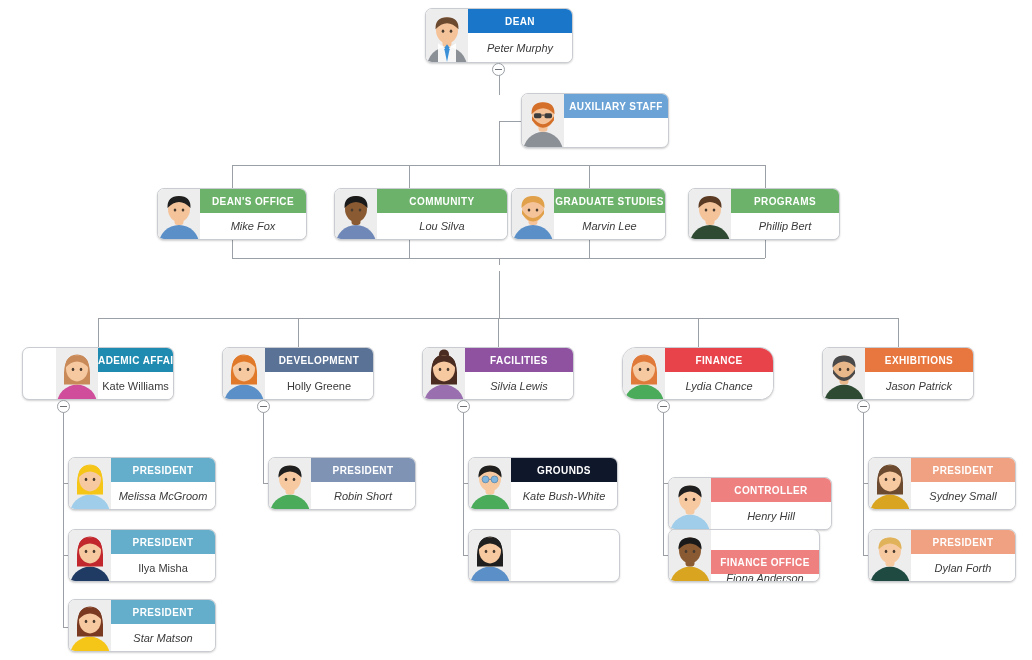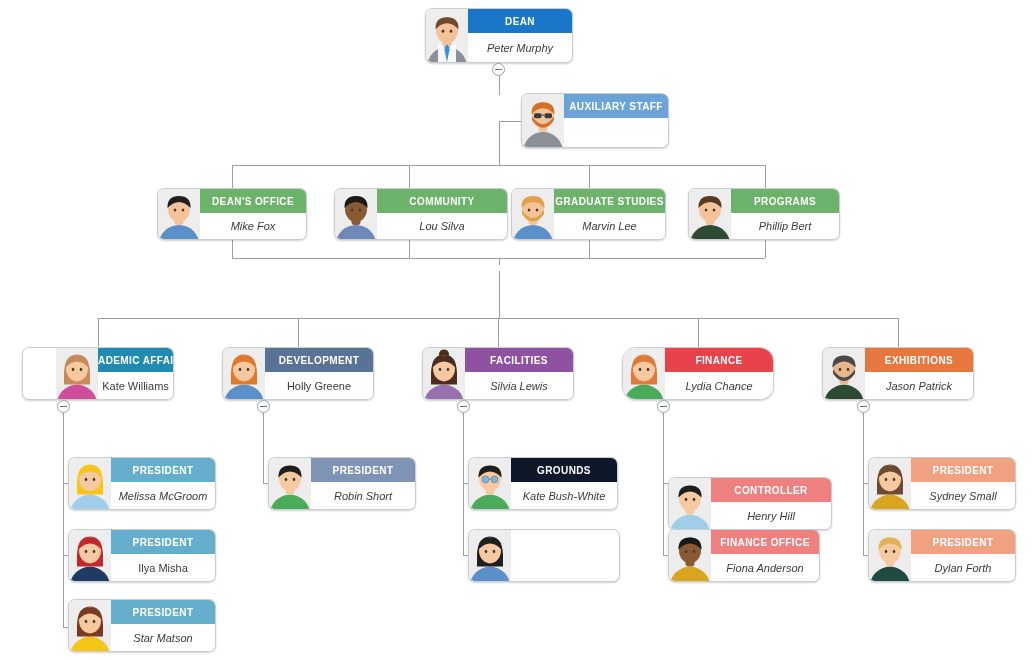--- a/index.html
+++ b/index.html
@@ -454,21 +454,21 @@
             <rect x="0" y="0" width="42" height="51" fill="#ededed"></rect>
             <ellipse cx="21" cy="57" rx="20.16" ry="20.400000000000002" fill="#d9a520"></ellipse>
             <rect x="16.5" y="25.400000000000002" width="9" height="11.22" fill="#8a5a33" rx="3"></rect>
             <ellipse cx="21" cy="20.400000000000002" rx="11" ry="12.979999999999999" fill="#8a5a33"></ellipse>
             <path d="M 9.5 19.400000000000002 Q 9 7.400000000000002 21 7.400000000000002 Q 33 7.400000000000002 32.5 19.400000000000002 Q 27 13.400000000000002 21 13.400000000000002 Q 15 13.400000000000002 9.5 19.400000000000002 Z" fill="#1a1a1a"></path>
             <ellipse cx="17" cy="21.400000000000002" rx="1.3" ry="1.6" fill="#4a3b2f"></ellipse>
             <ellipse cx="25" cy="21.400000000000002" rx="1.3" ry="1.6" fill="#4a3b2f"></ellipse>
           </svg>
         </div>
         <div class="node-body">
-          <div class="node-title" style="background: rgb(239, 128, 128);">FINANCE OFFICE</div>
+          <div class="node-title" style="background: rgb(239, 128, 128); margin-top: 20px;">FINANCE OFFICE</div>
           <div class="node-name">Fiona Anderson</div>
         </div>
       </div>
       <div class="node" style="left: 868px; top: 457px; width: 148px; height: 53px;">
         <div class="node-avatar">
           <svg viewBox="0 0 42 51" width="42" height="51" preserveAspectRatio="none">
             <rect x="0" y="0" width="42" height="51" fill="#ededed"></rect>
             <ellipse cx="21" cy="57" rx="20.16" ry="20.400000000000002" fill="#d9a520"></ellipse>
             <rect x="16.5" y="25.400000000000002" width="9" height="11.22" fill="#f7c9a0" rx="3"></rect>
             <path d="M 8 30.400000000000002 Q 7 6.400000000000002 21 6.400000000000002 Q 35 6.400000000000002 34 30.400000000000002 L 34 36.400000000000006 L 8 36.400000000000006 Z" fill="#6b4a2f"></path>

